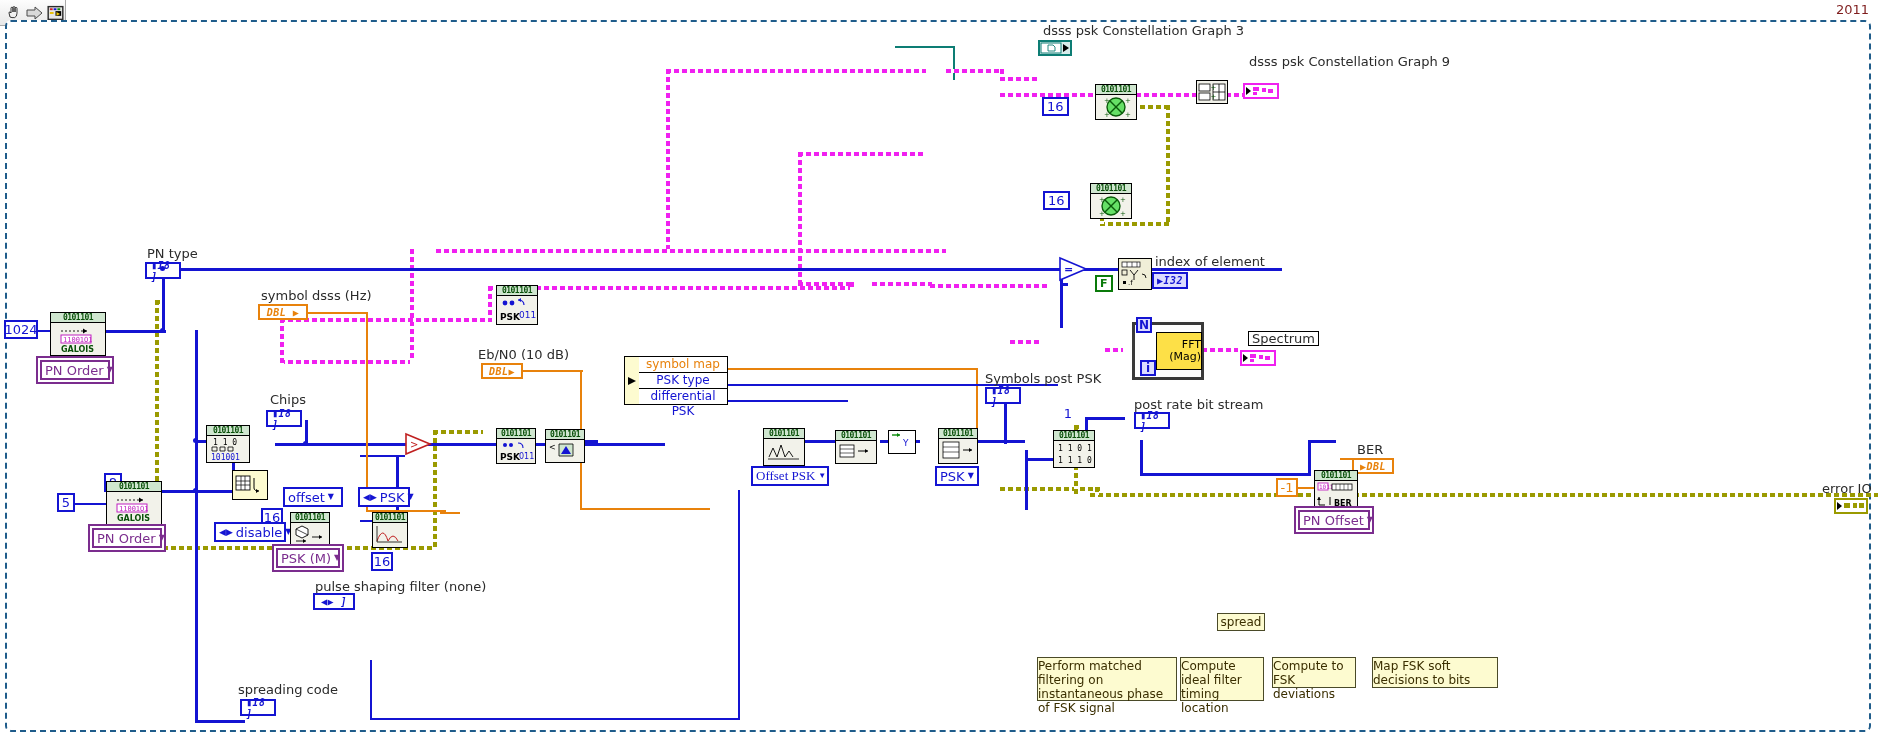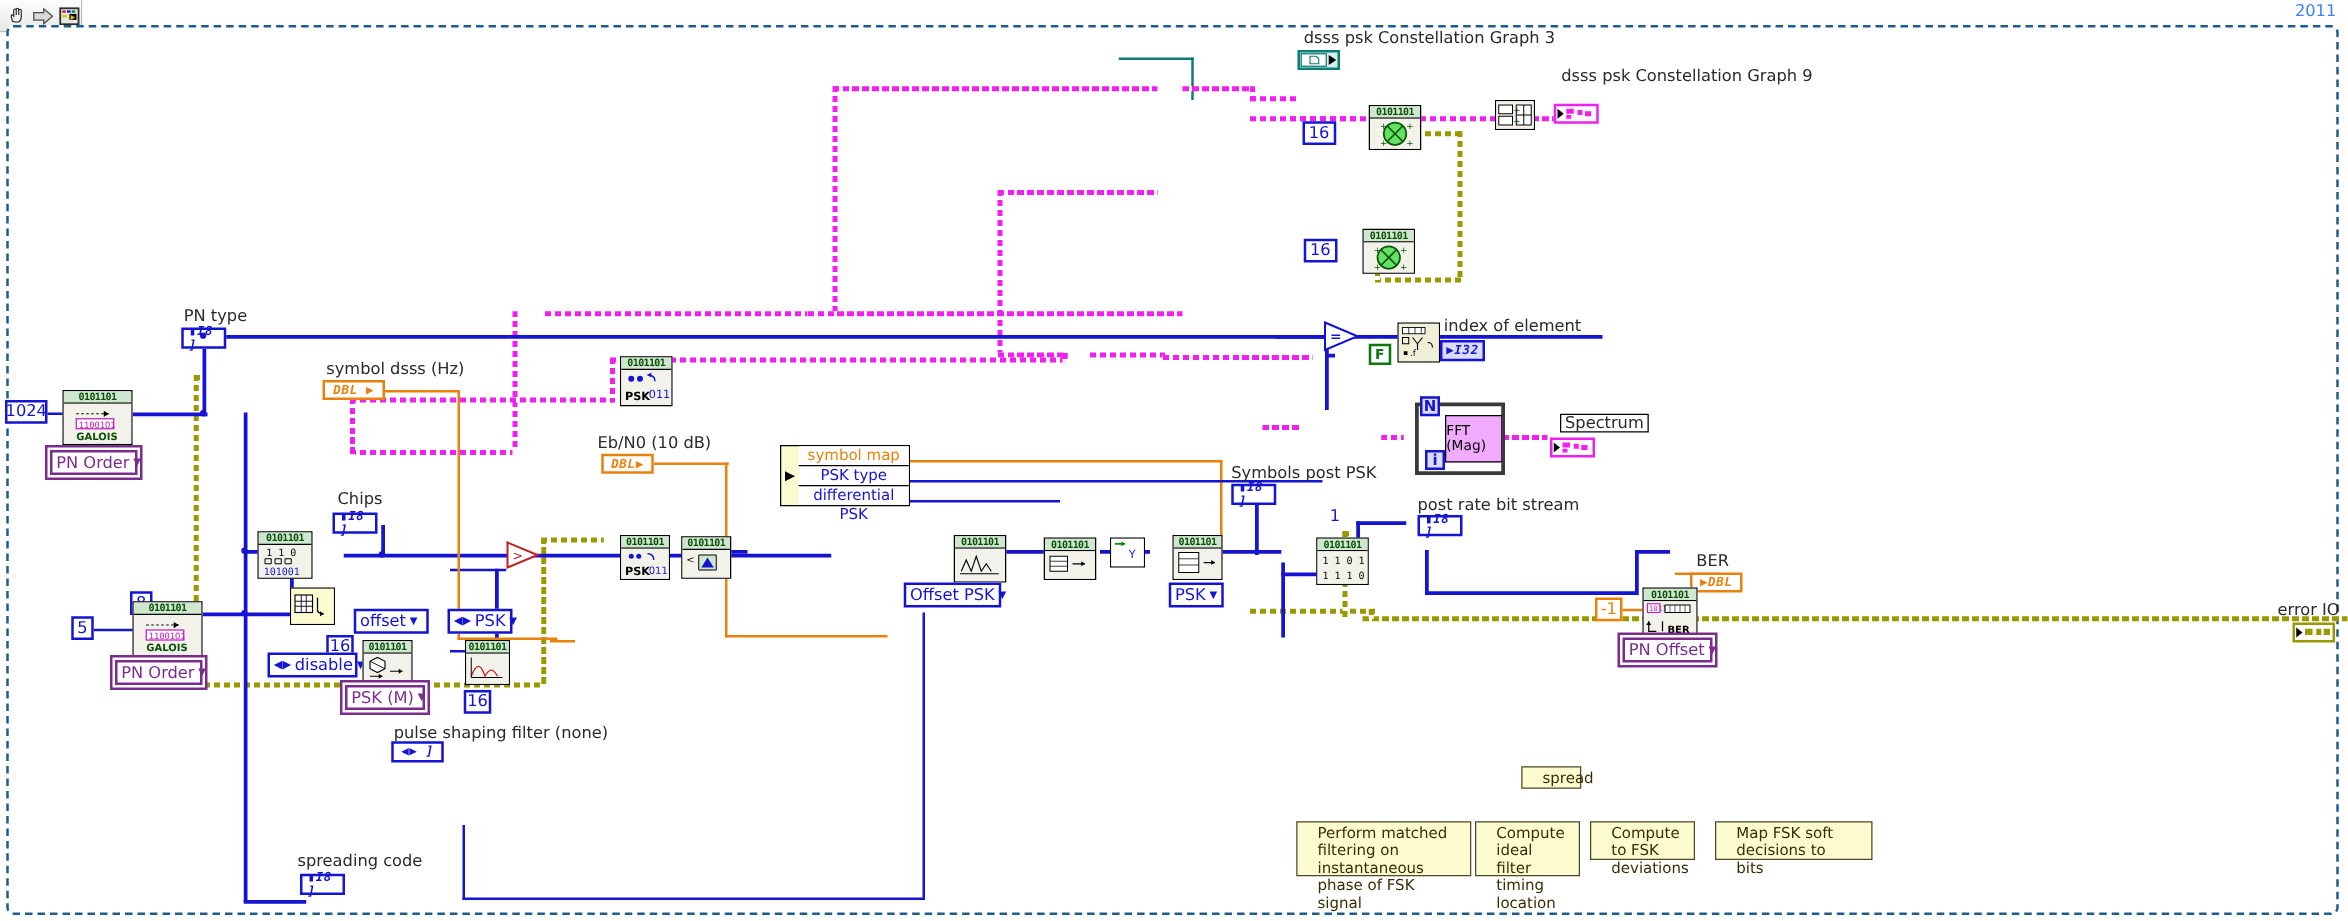--- a/index.html
+++ b/index.html
@@ -43,21 +43,21 @@
   
   .node{box-sizing:border-box;border:1.5px solid #000;background:#efefef;
         display:flex;flex-direction:column;align-items:stretch;}
   .node .hdr{background:#cfe6cf;color:#0a500a;font-size:8px;font-weight:bold;
              text-align:center;font-family:"DejaVu Sans Mono","Liberation Mono",monospace;
              letter-spacing:-.5px;line-height:9px;border-bottom:1px solid #000;}
   .node .body{flex:1;background:#f2f2ea;display:flex;align-items:center;
               justify-content:center;position:relative;overflow:hidden;}
   
   .cmt{box-sizing:border-box;border:1px solid #4a4a28;background:#fdfbd0;
-       color:#3a2e00;font-size:12px;line-height:14px;padding:1px 16px;}
+       color:#3a2e00;font-size:12px;line-height:14px;padding:1px 0;}
   
   .unbundle{box-sizing:border-box;border:1.5px solid #000;background:#fdfbd0;
             display:flex;align-items:stretch;}
   .unbundle .stub{width:14px;display:flex;align-items:center;justify-content:center;}
   .unbundle .rows{flex:1;display:flex;flex-direction:column;background:#fff;}
   .unbundle .row{border-bottom:1px solid #000;font-size:12px;text-align:center;
                  line-height:15px;height:15px;}
   .unbundle .row:last-child{border-bottom:none;}
   
   .loop{box-sizing:border-box;border:3px solid #3a3a3a;background:transparent;}
@@ -69,21 +69,21 @@
   .wire-blue{background:#1414d2;}
   .wire-orange{background:#e8820c;}
   .wire-teal{background:#0d7d74;}
   
   .err{background:repeating-linear-gradient(90deg,#9a9a00 0 5px,#fff 5px 8px);height:4px;}
   .errv{background:repeating-linear-gradient(180deg,#9a9a00 0 5px,#fff 5px 8px);width:4px;}
   .pinkdash{background:repeating-linear-gradient(90deg,#f020f0 0 5px,#fff 5px 8px);height:4px;}
   .pinkdashv{background:repeating-linear-gradient(180deg,#f020f0 0 5px,#fff 5px 8px);width:4px;}
   .junction{position:absolute;width:5px;height:5px;border-radius:50%;background:#1414d2;}
   
-  #ver{right:6px;top:2px;font-size:13px;color:#3b82f6;background:#fff;padding:0 3px;}
+  #ver{right:6px;top:2px;font-size:13px;color:#7f1d1d;background:#fff;padding:0 3px;}
 </style>
 </head>
 <body>
 
 <div class="abs" id="toolbar">
   <span class="tbicon">
     <svg width="16" height="16" viewBox="0 0 16 16">
         <path d="M4 12 L3 8 q0-1.5 1.2-1 L5 8 V3.2 q0-1 1-1 t1 1 V7 V2.6 q0-1 1-1 t1 1 V7 V3.4 q0-1 1-1 t1 1 V8.2 q0 3.6-2.4 4.4 H6 Z" fill="none" stroke="#222" stroke-width="0.9"></path>
       </svg>
   </span>
@@ -529,21 +529,21 @@
     <svg width="36" height="24" viewBox="0 0 36 24">
       <rect x="3" y="3" width="16" height="16" fill="#fff" stroke="#000" stroke-width="0.8"></rect>
       <line x1="3" y1="8" x2="19" y2="8" stroke="#000" stroke-width="0.6"></line>
       <line x1="3" y1="13" x2="19" y2="13" stroke="#000" stroke-width="0.6"></line>
       <path d="M23 11 h9" stroke="#000" stroke-width="1"></path>
       <path d="M32 11 l-3 -2 v4 z" fill="#000"></path>
     </svg>
   </div>
 </div>
 
-<div class="abs enum" style="left:723px;top:466px;width:78px;">
+<div class="abs enum" style="left:751px;top:466px;width:78px;font-family:Liberation Serif, serif;">
   <span>Offset PSK</span>
   <span class="caret">▼</span>
 </div>
 
 <div class="abs enum" style="left:935px;top:466px;width:44px;">
   <span>PSK</span>
   <span class="caret">▼</span>
 </div>
 
 <div class="abs lbl" style="left:985px;top:372px;">Symbols post PSK</div>
@@ -595,21 +595,21 @@
   </div>
 </div>
 <div class="abs lbl" style="left:1155px;top:255px;">index of element</div>
 <div class="abs term i32" style="left:1152px;top:272px;width:36px;">
   <span>▶I32</span>
 </div>
 
 <div class="abs loop" style="left:1132px;top:322px;width:72px;height:58px;"></div>
 <div class="abs loopN" style="left:1136px;top:317px;">N</div>
 <div class="abs loopI" style="left:1140px;top:360px;">i</div>
-<div class="abs" style="left:1156px;top:332px;width:44px;height:36px;border:1.5px solid #000;background:#f0abfc;display:flex;flex-direction:column;align-items:flex-start;justify-content:center;line-height:12px;">
+<div class="abs" style="left:1156px;top:332px;width:44px;height:36px;border:1.5px solid #000;background:#fde047;display:flex;flex-direction:column;align-items:flex-end;justify-content:center;line-height:12px;">
   <span style="font-size:11px;">FFT</span>
   <span style="font-size:11px;">(Mag)</span>
 </div>
 <div class="abs lbl" style="left:1248px;top:331px;border:1px solid #000;background:#fff;padding:0 3px;">Spectrum</div>
 <div class="abs term cluster" style="left:1240px;top:350px;width:36px;">
   <svg width="32" height="12" viewBox="0 0 32 12">
     <path d="M1 2 L6 6 L1 10 Z" fill="#000"></path>
     <rect x="8" y="2" width="6" height="4" fill="#f020f0"></rect>
     <rect x="8" y="7" width="4" height="3" fill="#f020f0"></rect>
     <rect x="17" y="3" width="4" height="4" fill="#f020f0"></rect>

